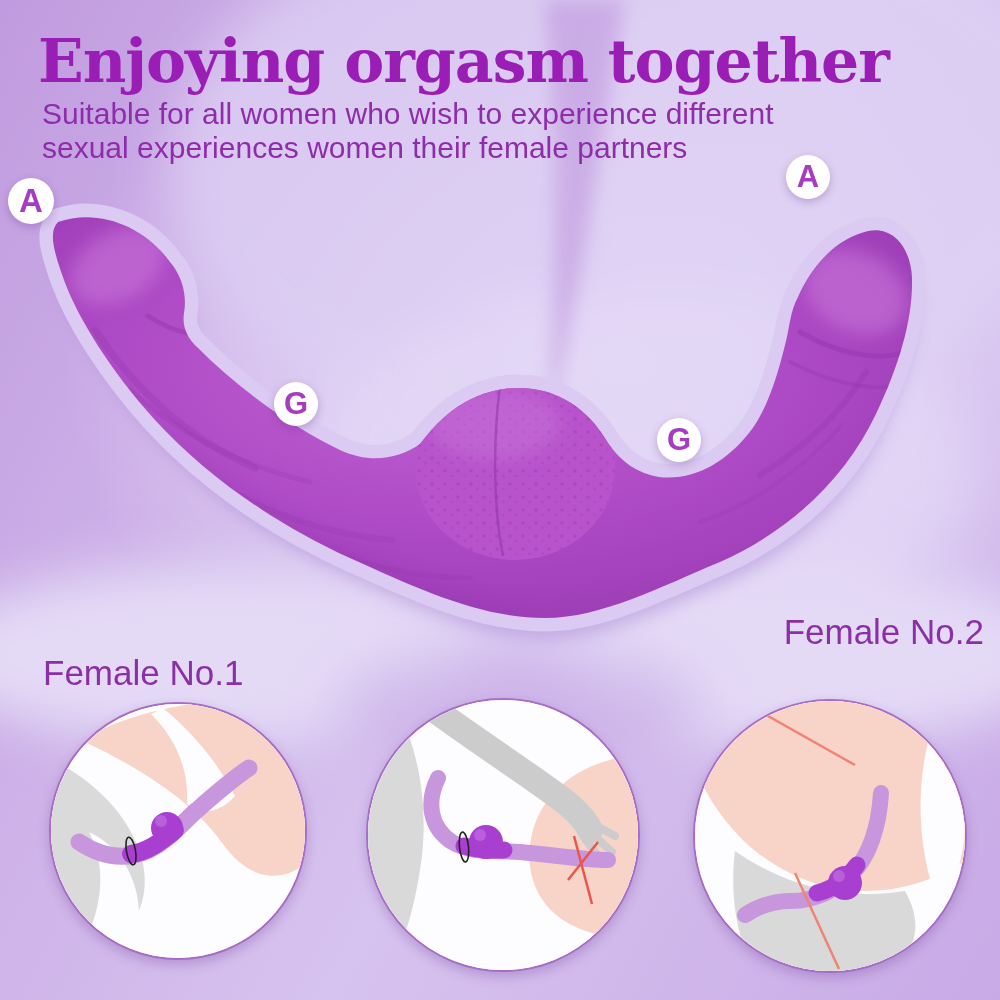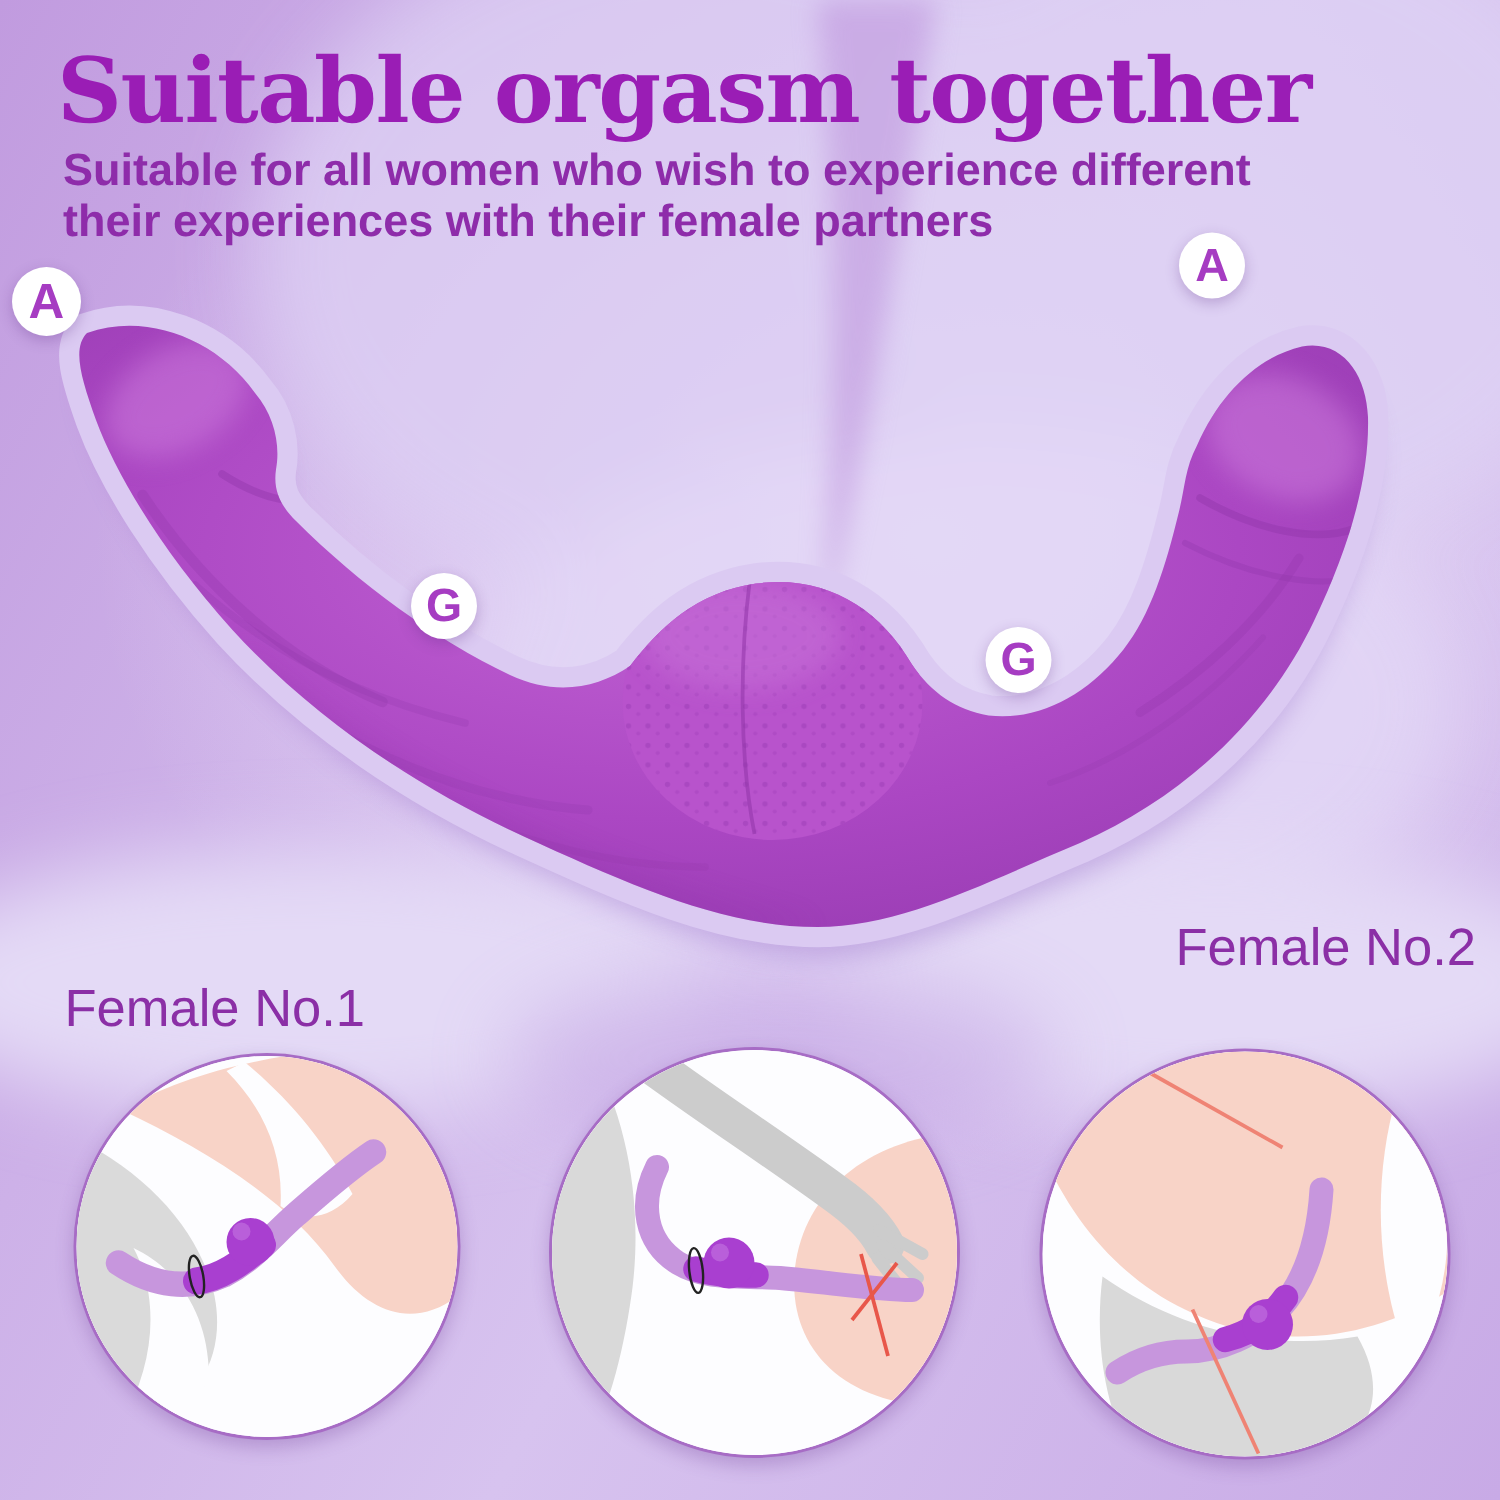--- a/index.html
+++ b/index.html
@@ -12,21 +12,21 @@
   }
   .bg-svg{position:absolute;left:0;top:0;}
   .title{
     position:absolute;left:38px;top:26px;width:940px;
     font-family:"DejaVu Serif","Liberation Serif",serif;
     font-weight:900;font-size:60px;letter-spacing:-1px;color:#9a1db5;
     white-space:nowrap;
   }
   .subtitle{
     position:absolute;left:42px;top:97px;width:900px;
-    font-size:30px;line-height:34px;color:#8e2caa;font-weight:700;
+    font-size:30px;line-height:34px;color:#8e2caa;font-weight:400;
   }
   .badge{
     position:absolute;background:#ffffff;border-radius:50%;
     display:flex;align-items:center;justify-content:center;
     font-weight:bold;color:#a63cc2;
     box-shadow:0 3px 9px rgba(90,40,130,.28);
     z-index:5;
   }
   .badge-a-left {left:8px;  top:178px;width:46px;height:46px;font-size:33px;}
   .badge-a-right{left:786px;top:155px;width:44px;height:44px;font-size:31px;}
@@ -118,24 +118,24 @@
         <path d="M210 480 C270 515 330 535 392 540" stroke-width="6" opacity=".22"></path>
         <path d="M300 540 C360 566 420 578 470 578" stroke-width="5" opacity=".18"></path>
         <path d="M760 475 C800 450 840 415 866 372" stroke-width="6" opacity=".25"></path>
         <path d="M700 522 C752 505 802 470 842 425" stroke-width="4" opacity=".2"></path>
       </g>
 
       <path d="M155 420 C230 500 360 570 545 618 C420 622 300 580 210 505 Z" fill="#8c32a6" opacity=".25" filter="url(#blurSm)"></path>
     </g>
   </svg>
 
-  <div class="title">Suitable orgasm together</div>
+  <div class="title">Enjoying orgasm together</div>
   <div class="subtitle">
     <div>Suitable for all women who wish to experience different</div>
-    <div>their experiences with their female partners</div>
+    <div>sexual experiences women their female partners</div>
   </div>
 
   <div class="badge badge-a-left">A</div>
   <div class="badge badge-a-right">A</div>
   <div class="badge badge-g-left">G</div>
   <div class="badge badge-g-right">G</div>
 
   <div class="caption caption-left">Female No.1</div>
   <div class="caption caption-right">Female No.2</div>
 

